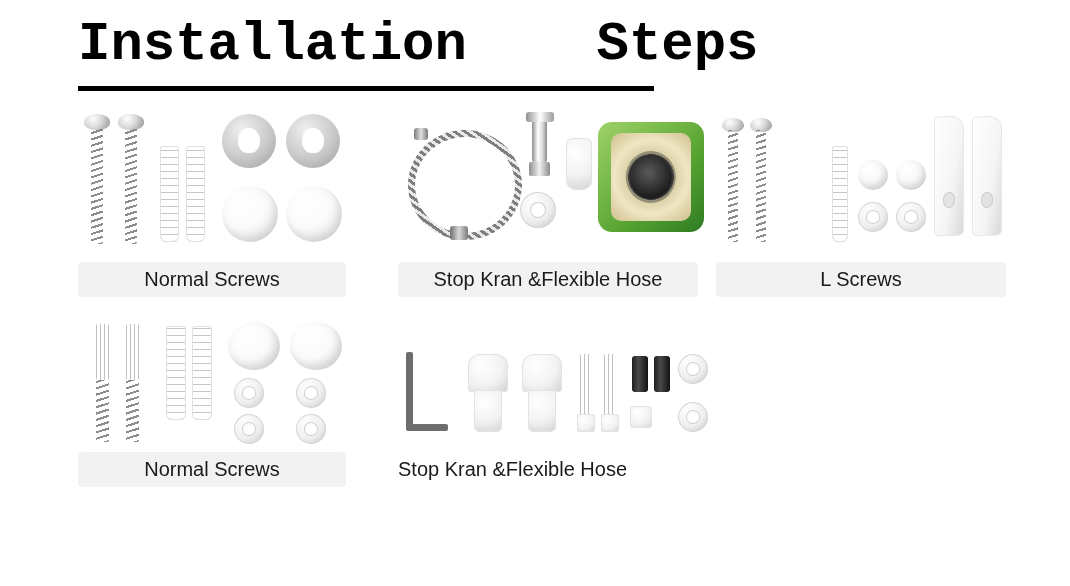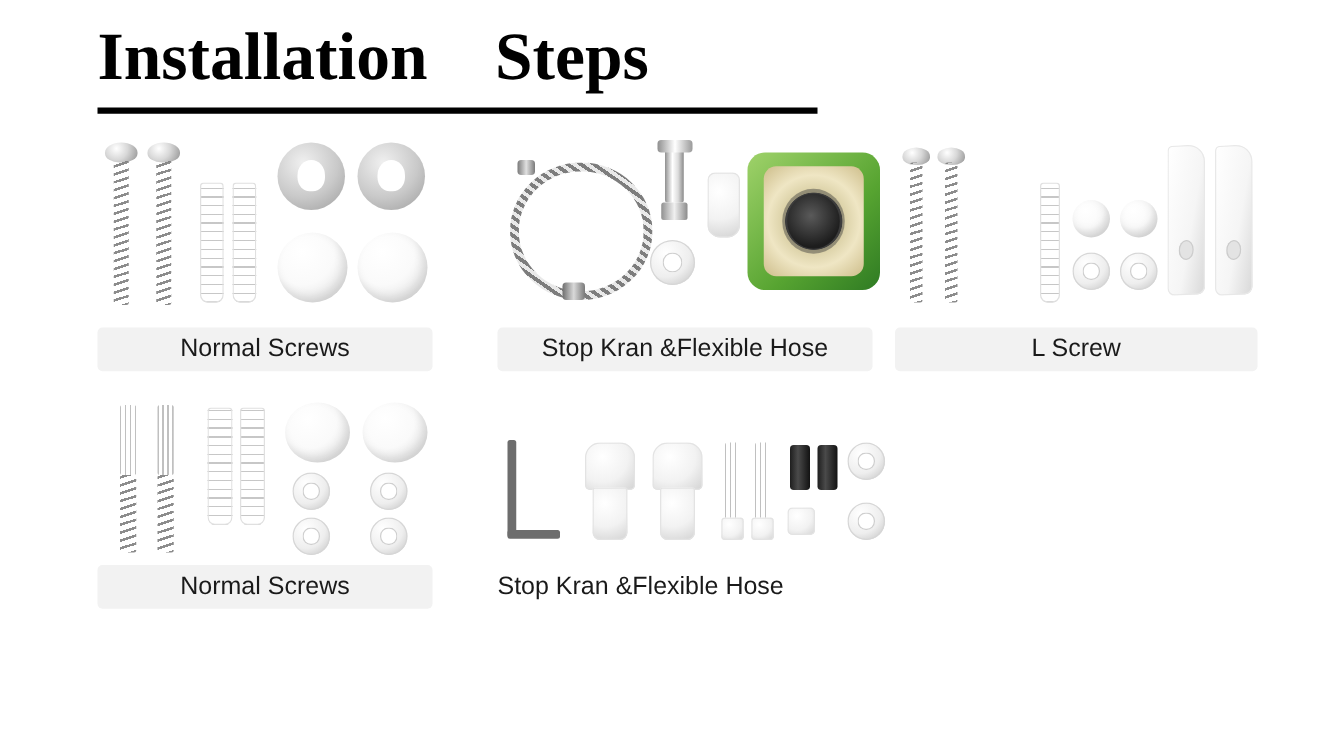--- a/index.html
+++ b/index.html
@@ -19,21 +19,21 @@
     width: 1070px;
     height: 586px;
     background: #ffffff;
   }
 
   
   .title {
     position: absolute;
     left: 78px;
     top: 14px;
-    font-family: Liberation Serif, serif;
+    font-family: Liberation Mono, monospace;
     font-weight: bold;
     font-size: 54px;
     color: #000000;
     letter-spacing: 0px;
     white-space: pre;
   }
   .title-rule {
     position: absolute;
     left: 78px;
     top: 86px;
@@ -276,21 +276,21 @@
         <div class="sh ring" style="left:142px; top:94px; width:30px; height:30px;"></div>
         <div class="sh ring" style="left:180px; top:94px; width:30px; height:30px;"></div>
 
         <div class="sh wedge" style="left:218px; top:8px; width:30px; height:120px; border-radius:4px 14px 6px 6px; transform:skewY(-3deg);">
           <div class="bracket-hole" style="left:9px; top:76px; width:12px; height:16px;"></div>
         </div>
         <div class="sh wedge" style="left:256px; top:8px; width:30px; height:120px; border-radius:4px 14px 6px 6px; transform:skewY(-3deg);">
           <div class="bracket-hole" style="left:9px; top:76px; width:12px; height:16px;"></div>
         </div>
       </div>
-      <div class="caption pill">L  Screw</div>
+      <div class="caption pill">L  Screws</div>
     </div>
 
     <div class="cell" style="left:78px; top:206px; width:268px;">
       <div class="art" style="height:132px;">
 
         <div class="sh tube knurl" style="left:18px; top:10px; width:13px; height:56px;"></div>
         <div class="sh screw screw-threads" style="left:18px; top:66px; width:13px; height:62px;"></div>
         <div class="sh tube knurl" style="left:48px; top:10px; width:13px; height:56px;"></div>
         <div class="sh screw screw-threads" style="left:48px; top:66px; width:13px; height:62px;"></div>
 

